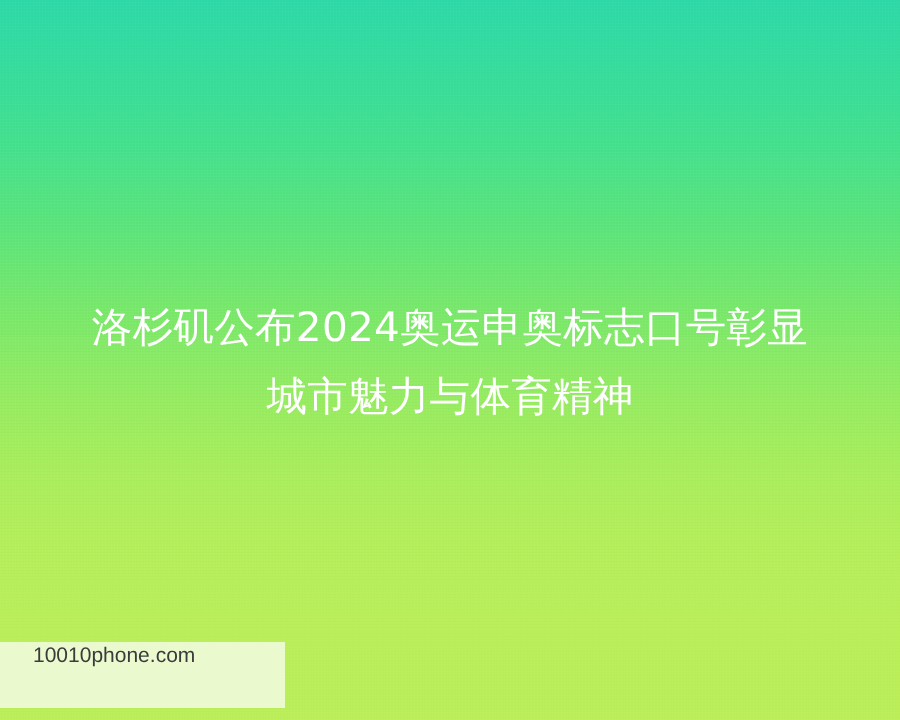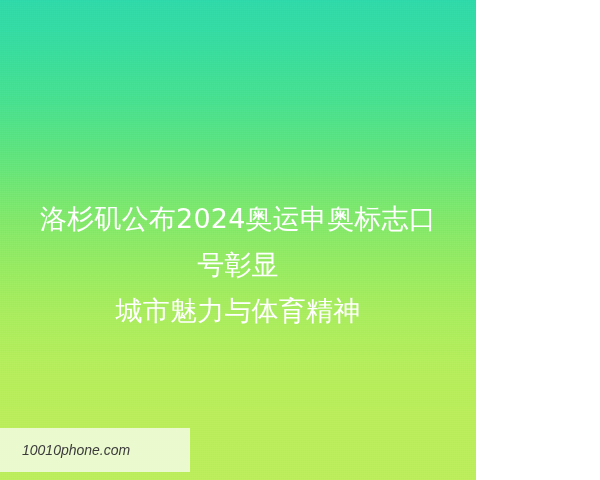--- a/index.html
+++ b/index.html
@@ -7,21 +7,21 @@
     padding: 0;
   }
   body {
     width: 600px;
     height: 480px;
     overflow: hidden;
     font-family: "Liberation Sans", sans-serif;
   }
   #banner {
     position: relative;
-    width: 476px;
+    width: 600px;
     height: 480px;
     box-sizing: border-box;
     background:
       linear-gradient(to bottom,
         #2fd9a8 0%,
         #35dc9f 8%,
         #45e08f 20%,
         #5ee47c 32%,
         #7ce86b 44%,
         #96eb60 56%,
@@ -59,24 +59,22 @@
     white-space: pre-line;
   }
   #watermark {
     position: absolute;
     left: 0;
     bottom: 8px;
     width: 190px;
     height: 44px;
     background: rgba(255,255,255,0.70);
     display: flex;
-    align-items: center;
     padding-left: 22px;
     box-sizing: border-box;
-    font-style: italic;
   }
   #watermark-text {
     color: #3b3b3b;
     font-size: 14px;
     font-family: "Liberation Sans", sans-serif;
   }
 </style>
 </head>
 <body>
 

